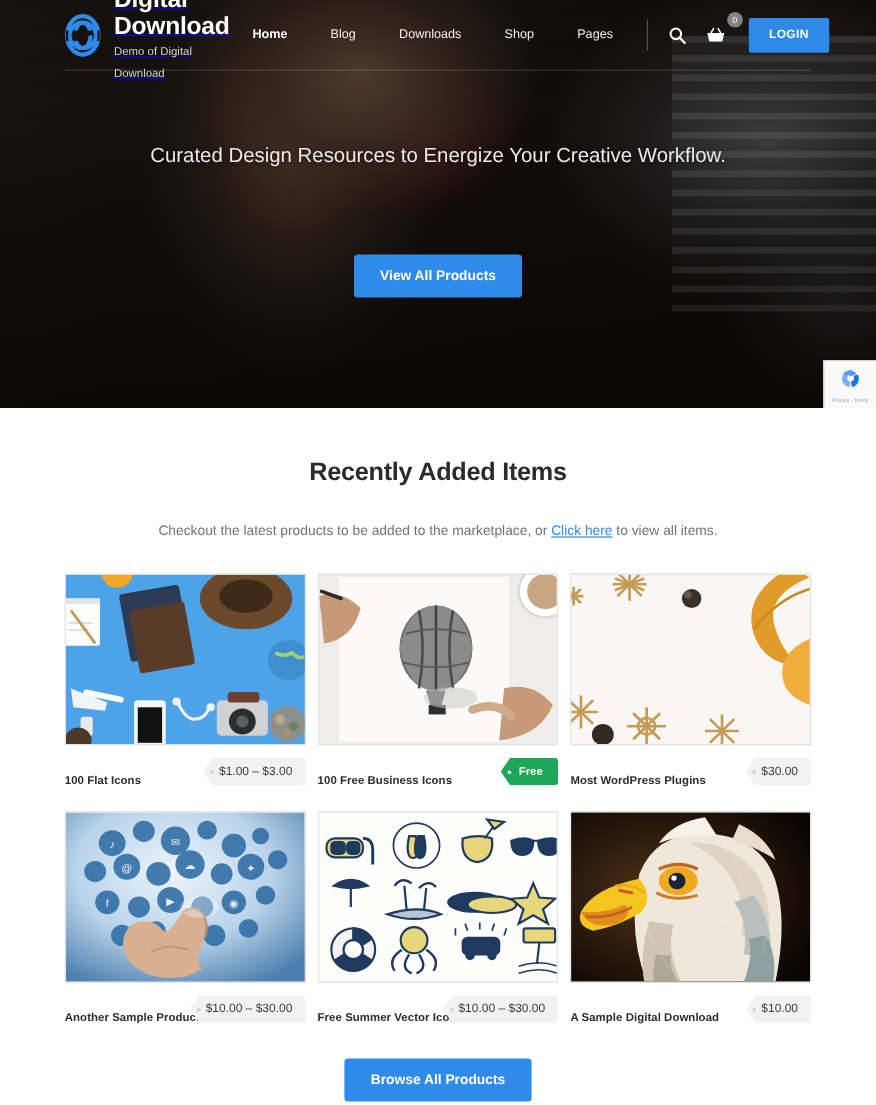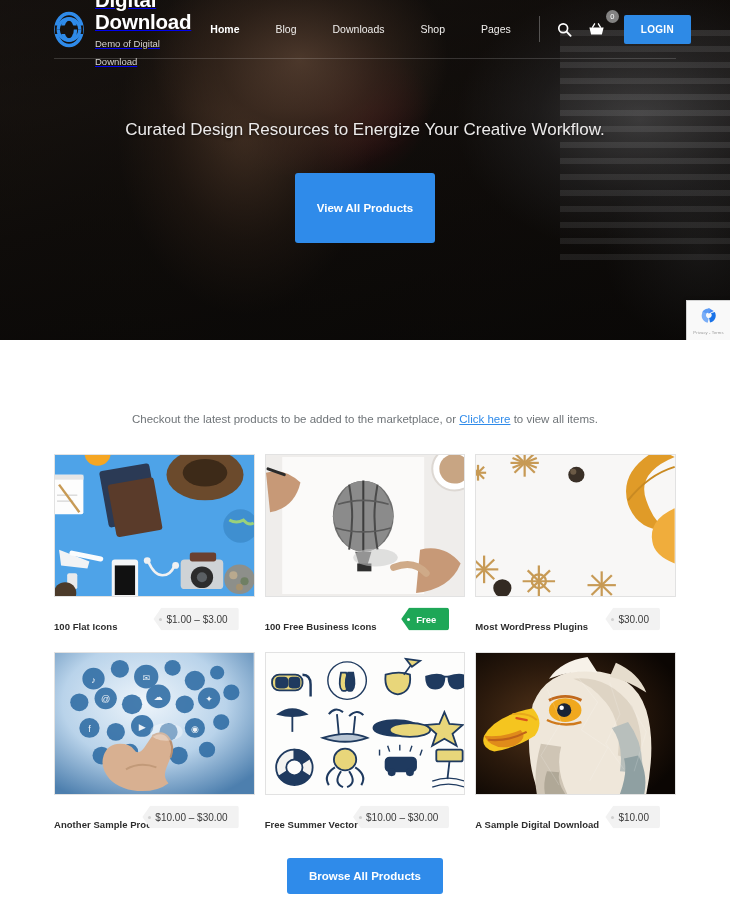--- a/index.html
+++ b/index.html
@@ -153,23 +153,24 @@
     margin-top: 33px;
     display: flex;
     justify-content: center;
     gap: 12px;
   }
   .btn {
     border: none;
     border-radius: 3px;
     font-size: 11.5px;
     font-weight: bold;
-    padding: 29px 22px;
+    padding: 12px 22px;
     cursor: pointer;
     color: #fff;
+    margin-top: 39px;
   }
   .btn-primary { background: #2f8bea; }
   .btn-secondary { background: #9a9a9a; }
 
   .recaptcha {
     position: absolute;
     z-index: 6;
     right: 0px; bottom: 0px;
     width: 44px; height: 40px;
     background: #f9f9f9;
@@ -229,21 +230,21 @@
     align-items: flex-end;
   }
   .card-title {
     font-size: 9.5px;
     font-weight: bold;
     color: #2d2d2d;
     letter-spacing: .05px;
   }
   .price-tag {
     position: absolute;
-    right: 16px;
+    right: 0;
     top: 50%;
     transform: translateY(-50%);
     background: #f2f2f2;
     color: #3a3a3a;
     font-size: 10px;
     padding: 6px 11px 6px 13px;
     border-radius: 3px;
     white-space: nowrap;
     clip-path: polygon(8px 0, 100% 0, 100% 100%, 8px 100%, 0 50%);
   }
@@ -375,20 +376,21 @@
         <path d="M16.6 6.4 A7.4 7.4 0 0 1 11.6 17.4 L10.6 12.6 A3 3 0 0 0 12.6 7.6 Z" fill="#1a73e8"></path>
         <path d="M3.3 6.6 A7.4 7.4 0 0 1 12.4 3.2 L10.6 7.4 A3 3 0 0 0 6.8 9.2 Z" fill="#5b9bf5"></path>
         <path d="M4.2 6.0 A7.4 7.4 0 0 0 9.2 17.6 L10.2 12.8 A3 3 0 0 1 8.0 8.0 Z" fill="#7aaef7"></path>
       </svg>
     </span>
     <span class="recaptcha-text">Privacy - Terms</span>
   </div>
 </div>
 
 <div class="section">
+  <h2 class="section-title">Recently Added Items</h2>
   <p class="section-sub">
     <span>Checkout the latest products to be added to the marketplace, or </span><a href="#">Click here</a><span> to view all items.</span>
   </p>
 
   <div class="grid">
 
     <div class="card">
       <div class="thumb">
         <div class="art art-flat">
           <svg width="100%" height="100%" viewBox="0 0 196 143" preserveAspectRatio="none">

